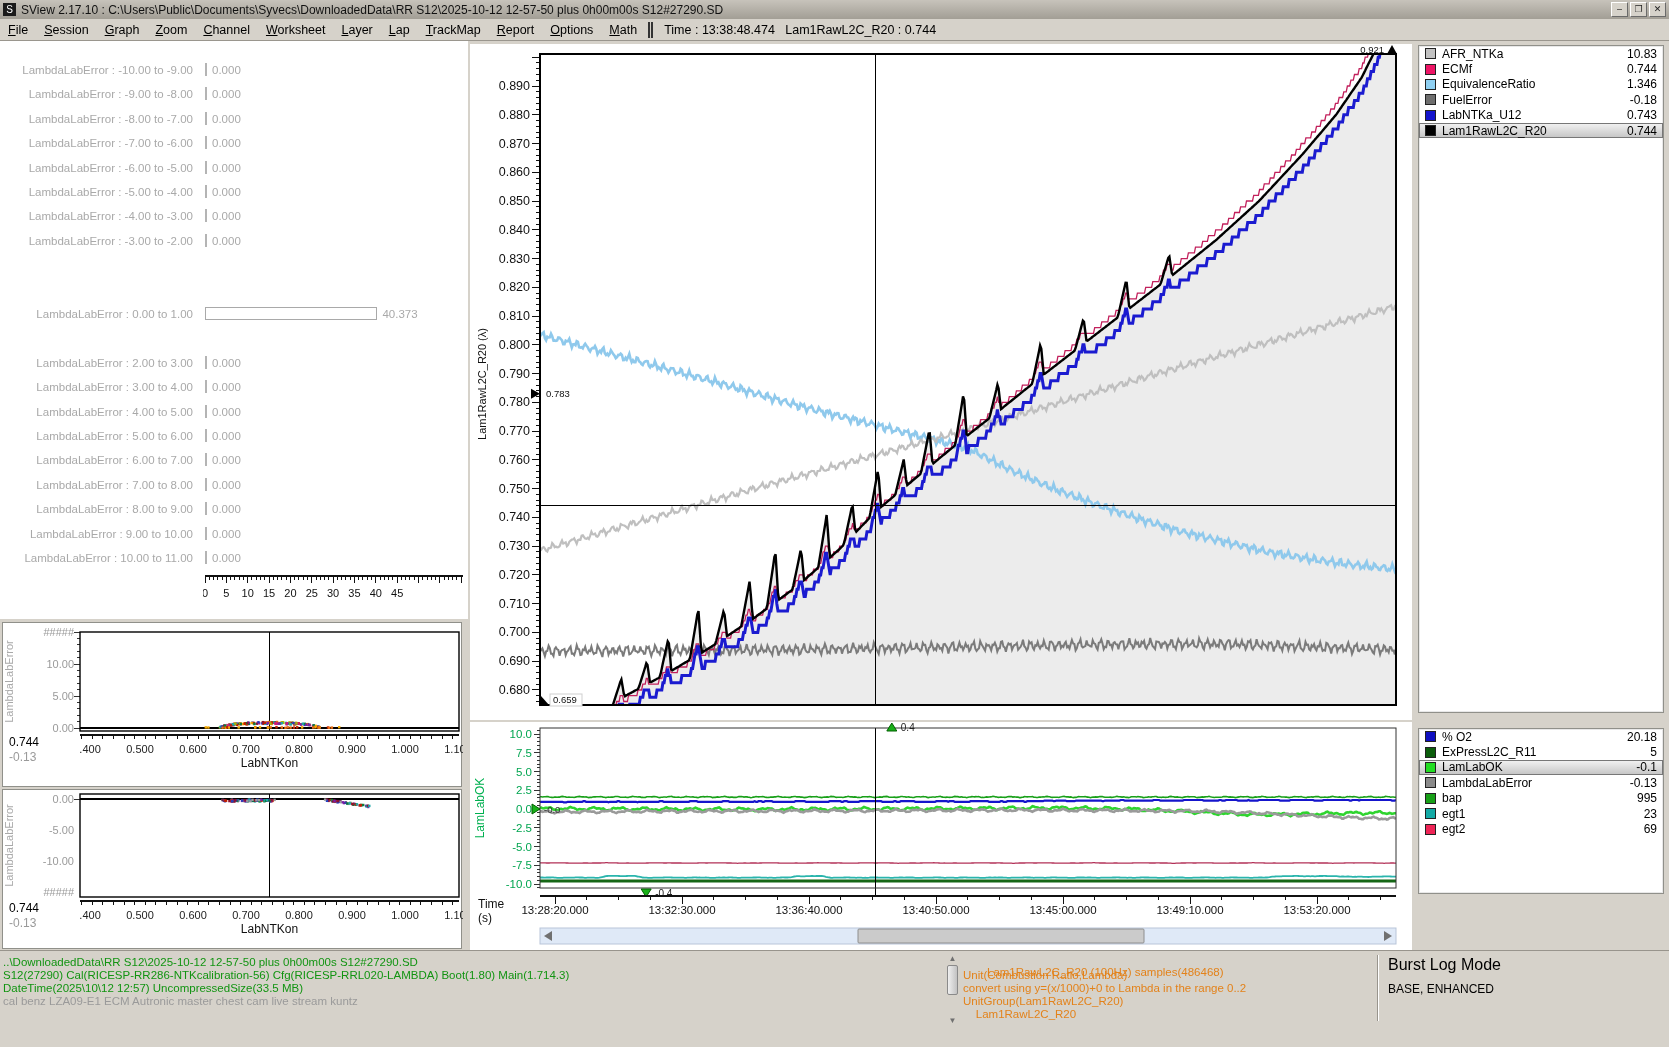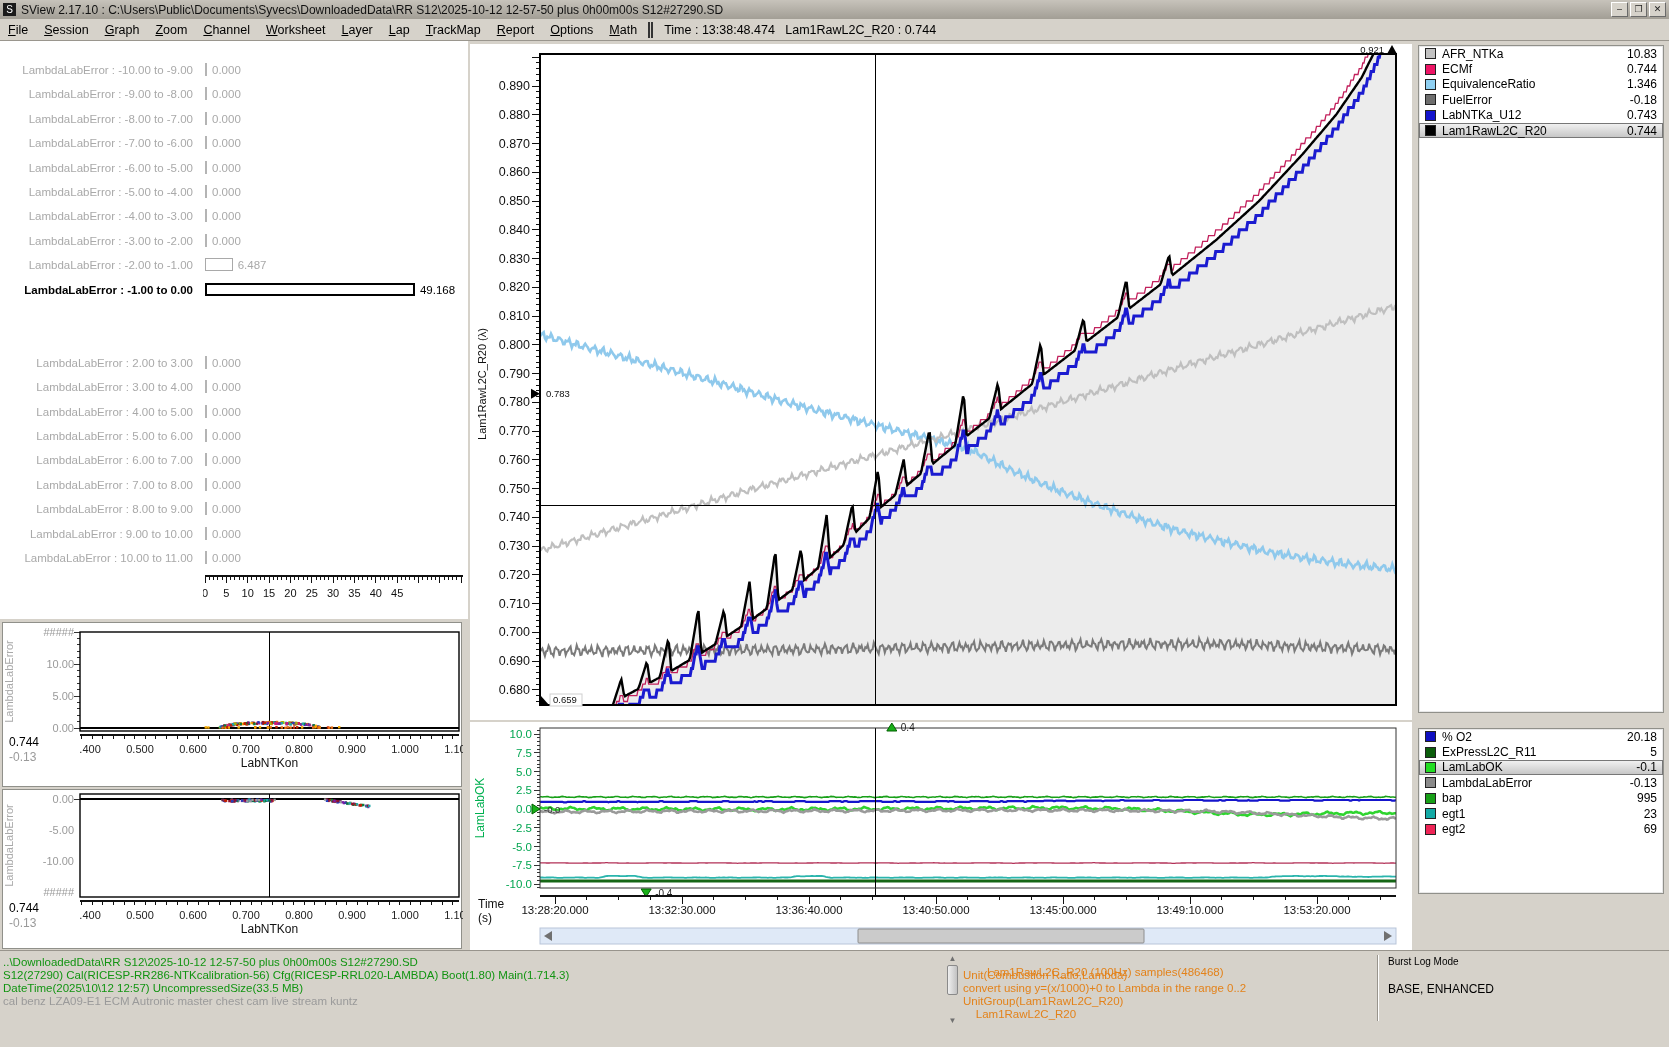--- a/index.html
+++ b/index.html
@@ -33,21 +33,21 @@
 .crow .sw{width:11px;height:11px;border:1px solid #222;margin-right:6px;flex:none;}
 .crow .nm{flex:1;white-space:nowrap;overflow:hidden;}
 .crow .vl{white-space:nowrap;}
 .crow.sel{background:linear-gradient(#f0f0f0,#c7c7c7);border:1px solid #777;}
 #statusbar{position:absolute;left:0;top:950px;width:1669px;height:97px;background:#d6d2ca;border-top:1px solid #98948c;font-size:11.5px;}
 .sline{position:absolute;left:3px;white-space:pre;}
 #status-vscroll{position:absolute;left:946px;top:3px;width:13px;height:72px;}
 .sarrow{position:absolute;left:0;width:13px;height:10px;font-size:8px;line-height:10px;text-align:center;color:#707070;}
 #status-thumb{position:absolute;left:1px;top:11px;width:11px;height:30px;background:linear-gradient(90deg,#efefef,#c2c2c2);border:1px solid #8a8a8a;border-radius:2px;}
 #status-divider{position:absolute;left:1377px;top:4px;width:2px;height:66px;border-left:1px solid #98948c;border-right:1px solid #fff;}
-#mode-title{position:absolute;left:1388px;top:5px;font-size:10px;}
+#mode-title{position:absolute;left:1388px;top:5px;font-size:16px;}
 #mode-value{position:absolute;left:1388px;top:31px;font-size:12px;}
 svg text{font-family:"Liberation Sans",sans-serif;}
 </style>
 </head>
 <body>
 
 <div id="root">
   <div id="titlebar">
     <div id="app-icon">S</div>
     <span id="title-text">SView 2.17.10  :  C:\Users\Public\Documents\Syvecs\DownloadedData\RR S12\2025-10-12 12-57-50 plus 0h00m00s S12#27290.SD</span>
@@ -111,29 +111,24 @@
       <div class="hrow" style="top: 167.4px;">
         <div class="hlab" style="color: rgb(169, 169, 169); font-weight: 400;">LambdaLabError : -4.00 to -3.00</div>
         <div class="htick" style="left: 205px;"></div>
         <div class="hval" style="left: 212px; color: rgb(169, 169, 169);">0.000</div>
       </div>
       <div class="hrow" style="top: 191.8px;">
         <div class="hlab" style="color: rgb(169, 169, 169); font-weight: 400;">LambdaLabError : -3.00 to -2.00</div>
         <div class="htick" style="left: 205px;"></div>
         <div class="hval" style="left: 212px; color: rgb(169, 169, 169);">0.000</div>
       </div>
-      <div class="hrow" style="top: 216.2px;">
-        <div class="hlab" style="color: rgb(169, 169, 169); font-weight: 400;">LambdaLabError : -2.00 to -1.00</div>
-        <div class="hbar" style="left: 205px; width: 27.6995px; border: 1px solid rgb(169, 169, 169);"></div>
-        <div class="hval" style="left: 237.699px; color: rgb(169, 169, 169);">6.487</div>
-      </div>
-      <div class="hrow" style="top: 240.6px;">
-        <div class="hlab" style="color: rgb(0, 0, 0); font-weight: 600;">LambdaLabError : -1.00 to 0.00</div>
-        <div class="hbar" style="left: 205px; width: 209.947px; border: 2px solid rgb(0, 0, 0);"></div>
-        <div class="hval" style="left: 419.947px; color: rgb(0, 0, 0);">49.168</div>
+      <div class="hrow" style="top: 265px;">
+        <div class="hlab" style="color: rgb(169, 169, 169); font-weight: 400;">LambdaLabError : 0.00 to 1.00</div>
+        <div class="hbar" style="left: 205px; width: 172.393px; border: 1px solid rgb(169, 169, 169);"></div>
+        <div class="hval" style="left: 382.393px; color: rgb(169, 169, 169);">40.373</div>
       </div>
       <div class="hrow" style="top: 313.8px;">
         <div class="hlab" style="color: rgb(169, 169, 169); font-weight: 400;">LambdaLabError : 2.00 to 3.00</div>
         <div class="htick" style="left: 205px;"></div>
         <div class="hval" style="left: 212px; color: rgb(169, 169, 169);">0.000</div>
       </div>
       <div class="hrow" style="top: 338.2px;">
         <div class="hlab" style="color: rgb(169, 169, 169); font-weight: 400;">LambdaLabError : 3.00 to 4.00</div>
         <div class="htick" style="left: 205px;"></div>
         <div class="hval" style="left: 212px; color: rgb(169, 169, 169);">0.000</div>

